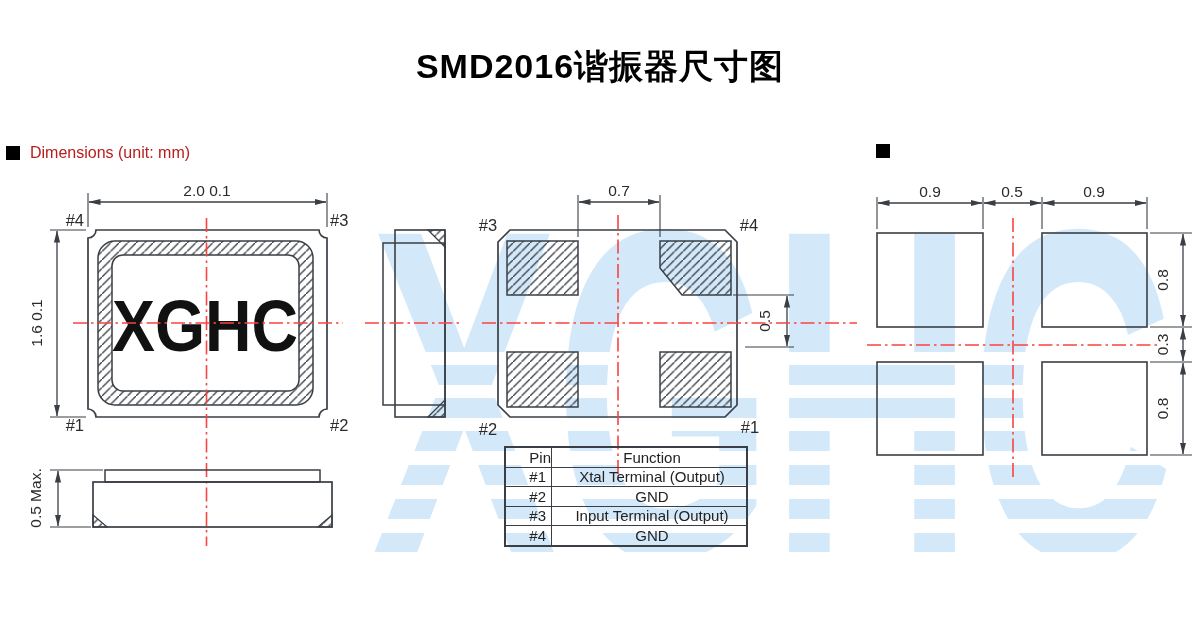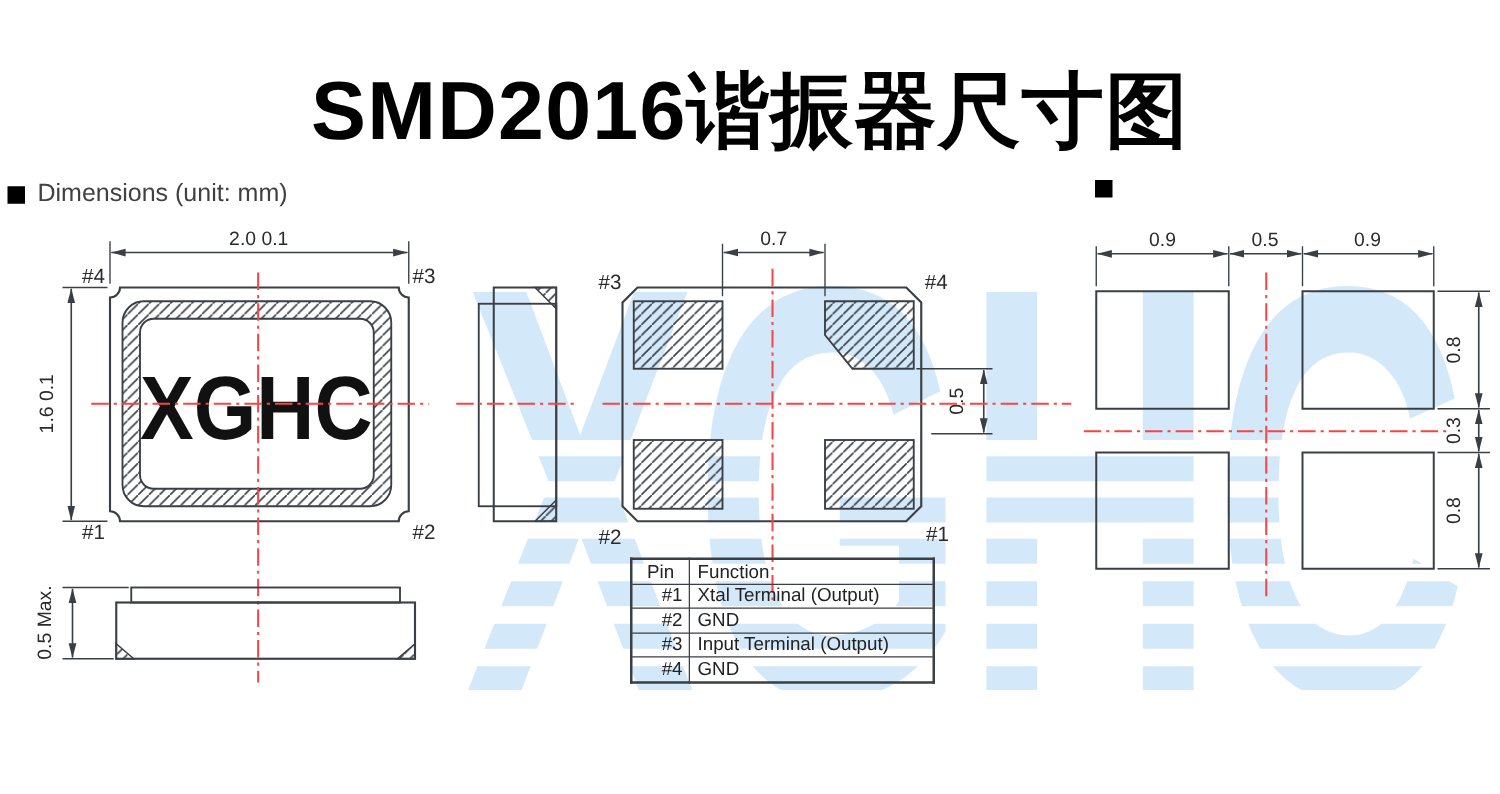--- a/index.html
+++ b/index.html
@@ -2,26 +2,26 @@
 <html><head>
 <meta charset="utf-8">
 <style>
   html,body{margin:0;padding:0;}
   body{
     width:1200px;height:635px;position:relative;overflow:hidden;
     background:#ffffff;font-family:"Liberation Sans",sans-serif;
   }
   .title{
     position:absolute;top:44px;left:0;width:1200px;margin:0;
-    text-align:center;font-size:66px;font-weight:800;color:#000;
+    text-align:center;font-size:34px;font-weight:800;color:#000;
     font-family:"Liberation Sans",sans-serif;letter-spacing:1px;
   }
   .sec-header{
     position:absolute;display:flex;align-items:center;gap:10px;
-    font-size:20px;color:#404040;font-weight:500;z-index:4;
+    font-size:16px;color:#b91c1c;font-weight:500;z-index:4;
   }
   .sec-header .sq{width:14px;height:14px;background:#000;display:inline-block;}
   .watermark{
     position:absolute;left:370px;top:160px;z-index:0;
     font-size:470px;line-height:1;font-weight:bold;color:#d3e9fa;
     transform:scale(0.60,1);transform-origin:left top;
     white-space:nowrap;letter-spacing:-6px;user-select:none;
   }
   .wm-stripe{position:absolute;left:360px;width:840px;height:13px;background:#ffffff;z-index:1;}
   .drawing{position:absolute;z-index:3;overflow:visible;}
@@ -34,22 +34,22 @@
   .logotxt{font-size:72px;font-weight:bold;fill:#111;font-family:"Liberation Sans",sans-serif;}
   .pin-table{
     position:absolute;left:504px;top:446px;z-index:4;
     border-collapse:collapse;font-size:15px;color:#222;
     font-family:"Liberation Sans",sans-serif;
   }
   .pin-table th,.pin-table td{border:1.4px solid #3a3f45;height:18.5px;padding:0;font-weight:normal;}
   .pin-table{border:2px solid #3a3f45;}
   .col-pin{width:40px;}
   .col-fn{width:188px;}
-  th.col-pin{text-align:center;}
-  th.col-fn,td.col-fn{text-align:left;padding-left:6px;}
+  th.col-pin{text-align:right;}
+  th.col-fn,td.col-fn{text-align:center;padding-left:6px;}
   td.col-pin{text-align:right;padding-right:5px;}
 </style>
 </head>
 <body>
 
 <div class="watermark">XGHC</div>
 <div class="wm-stripe" style="top:352px"></div>
 <div class="wm-stripe" style="top:385px"></div>
 <div class="wm-stripe" style="top:418px"></div>
 <div class="wm-stripe" style="top:451px;height:14px"></div>

